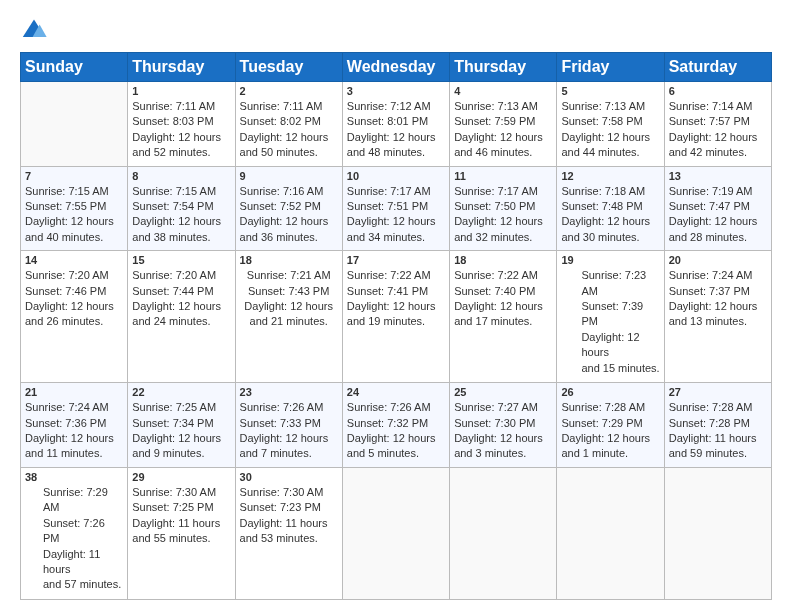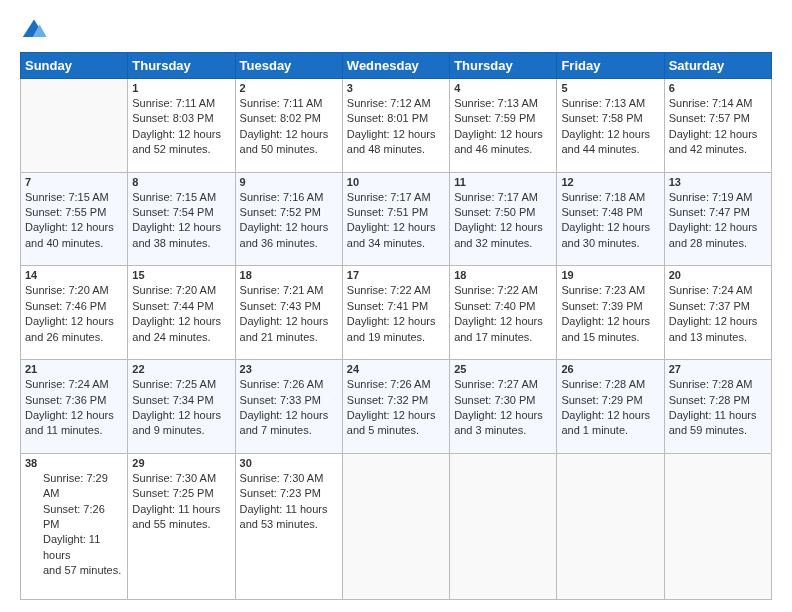--- a/index.html
+++ b/index.html
@@ -62,21 +62,21 @@
     .calendar {
       flex: 1;
       border: 1px solid #bbb;
       border-collapse: collapse;
       width: 100%;
       table-layout: fixed;
     }
     .calendar th {
       background: #1a6fc4;
       color: #fff;
-      font-size: 13px;
+      font-size: 16px;
       font-weight: bold;
       padding: 5px 4px;
       border: 1px solid #1560a8;
       text-align: left;
     }
     .calendar td {
       border: 1px solid #bbb;
       vertical-align: top;
       padding: 3px 4px;
       font-size: 9.5px;
@@ -245,42 +245,42 @@
           </td>
           <td>
             <span class="day-num">15</span>
             <div class="cell-info" style="white-space: pre-line;">Sunrise: 7:20 AM
 Sunset: 7:44 PM
 Daylight: 12 hours
 and 24 minutes.</div>
           </td>
           <td>
             <span class="day-num">18</span>
-            <div class="cell-info" style="white-space: pre-line;">Sunrise: 7:21 AM
+            <div class="cell-info" style="white-space: pre-line; text-align: center;">Sunrise: 7:21 AM
 Sunset: 7:43 PM
 Daylight: 12 hours
 and 21 minutes.</div>
           </td>
           <td>
             <span class="day-num">17</span>
             <div class="cell-info" style="white-space: pre-line;">Sunrise: 7:22 AM
 Sunset: 7:41 PM
 Daylight: 12 hours
 and 19 minutes.</div>
           </td>
           <td>
             <span class="day-num">18</span>
             <div class="cell-info" style="white-space: pre-line;">Sunrise: 7:22 AM
 Sunset: 7:40 PM
 Daylight: 12 hours
 and 17 minutes.</div>
           </td>
           <td>
             <span class="day-num">19</span>
-            <div class="cell-info" style="white-space: pre-line;">Sunrise: 7:23 AM
+            <div class="cell-info" style="white-space: pre-line; margin-left: 20px;">Sunrise: 7:23 AM
 Sunset: 7:39 PM
 Daylight: 12 hours
 and 15 minutes.</div>
           </td>
           <td>
             <span class="day-num">20</span>
             <div class="cell-info" style="white-space: pre-line;">Sunrise: 7:24 AM
 Sunset: 7:37 PM
 Daylight: 12 hours
 and 13 minutes.</div>

